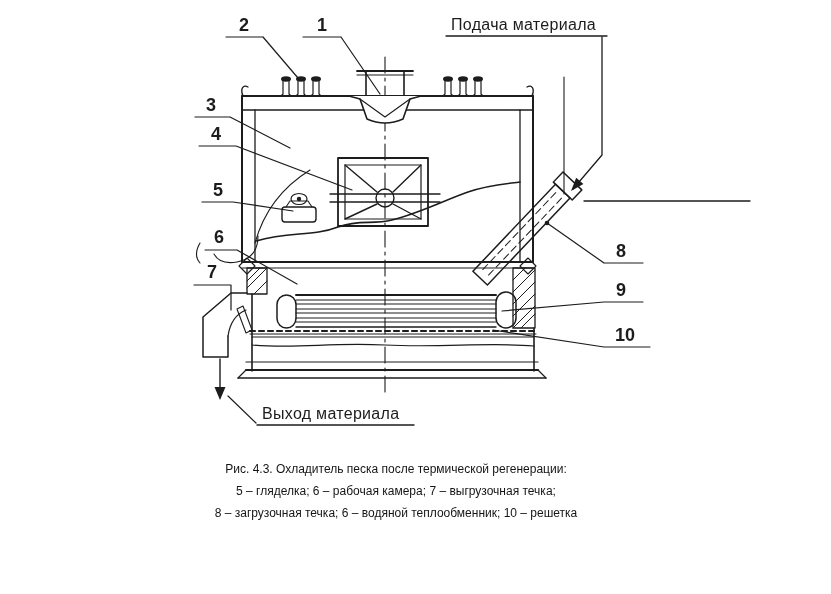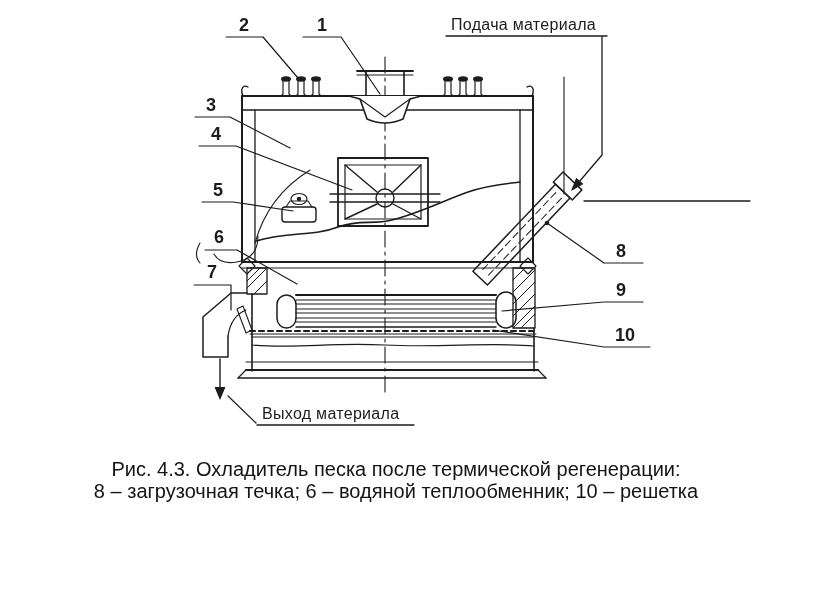--- a/index.html
+++ b/index.html
@@ -6,21 +6,21 @@
   html,body{ margin:0; padding:0; background:var(--bg); }
   body{ width:831px; height:594px; font-family:"Liberation Sans", sans-serif; }
   .page{ position:relative; width:831px; height:594px; background:var(--bg); overflow:hidden; }
   .diagram{ position:absolute; left:0; top:0; width:831px; height:450px; }
   svg{ display:block; }
   svg text{ fill:var(--ink); font-family:"Liberation Sans", sans-serif; }
   .num{ font-weight:bold; font-size:18px; }
   .lbl{ font-size:16px; letter-spacing:0.3px; }
   .ink-fill{ fill:var(--ink); stroke:none; }
   .caption{ position:absolute; left:0; top:458px; width:792px; text-align:center;
-            color:#151515; font-size:20px; line-height:22px; }
+            color:#151515; font-size:12px; line-height:22px; }
   .caption .t{ margin-bottom:0; }
 </style>
 </head>
 <body>
 
 <div class="page">
   <div class="diagram">
     <svg width="831" height="450" viewBox="0 0 831 450">
       <g stroke="#1c1c1c" fill="none" stroke-width="1.4" stroke-linecap="round" stroke-linejoin="round">
 
@@ -190,15 +190,16 @@
       <text class="num" x="219" y="243" text-anchor="middle">6</text>
       <text class="num" x="212" y="278" text-anchor="middle">7</text>
       <text class="num" x="621" y="257" text-anchor="middle">8</text>
       <text class="num" x="621" y="296" text-anchor="middle">9</text>
       <text class="num" x="625" y="341" text-anchor="middle">10</text>
     </svg>
   </div>
 
   <div class="caption">
     <div class="t">Рис. 4.3. Охладитель песка после термической регенерации:</div>
+    <div class="t">5 – гляделка; 6 – рабочая камера; 7 – выгрузочная течка;</div>
     <div class="t">8 – загрузочная течка; 6 – водяной теплообменник; 10 – решетка</div>
   </div>
 </div>
 
 </body></html>

